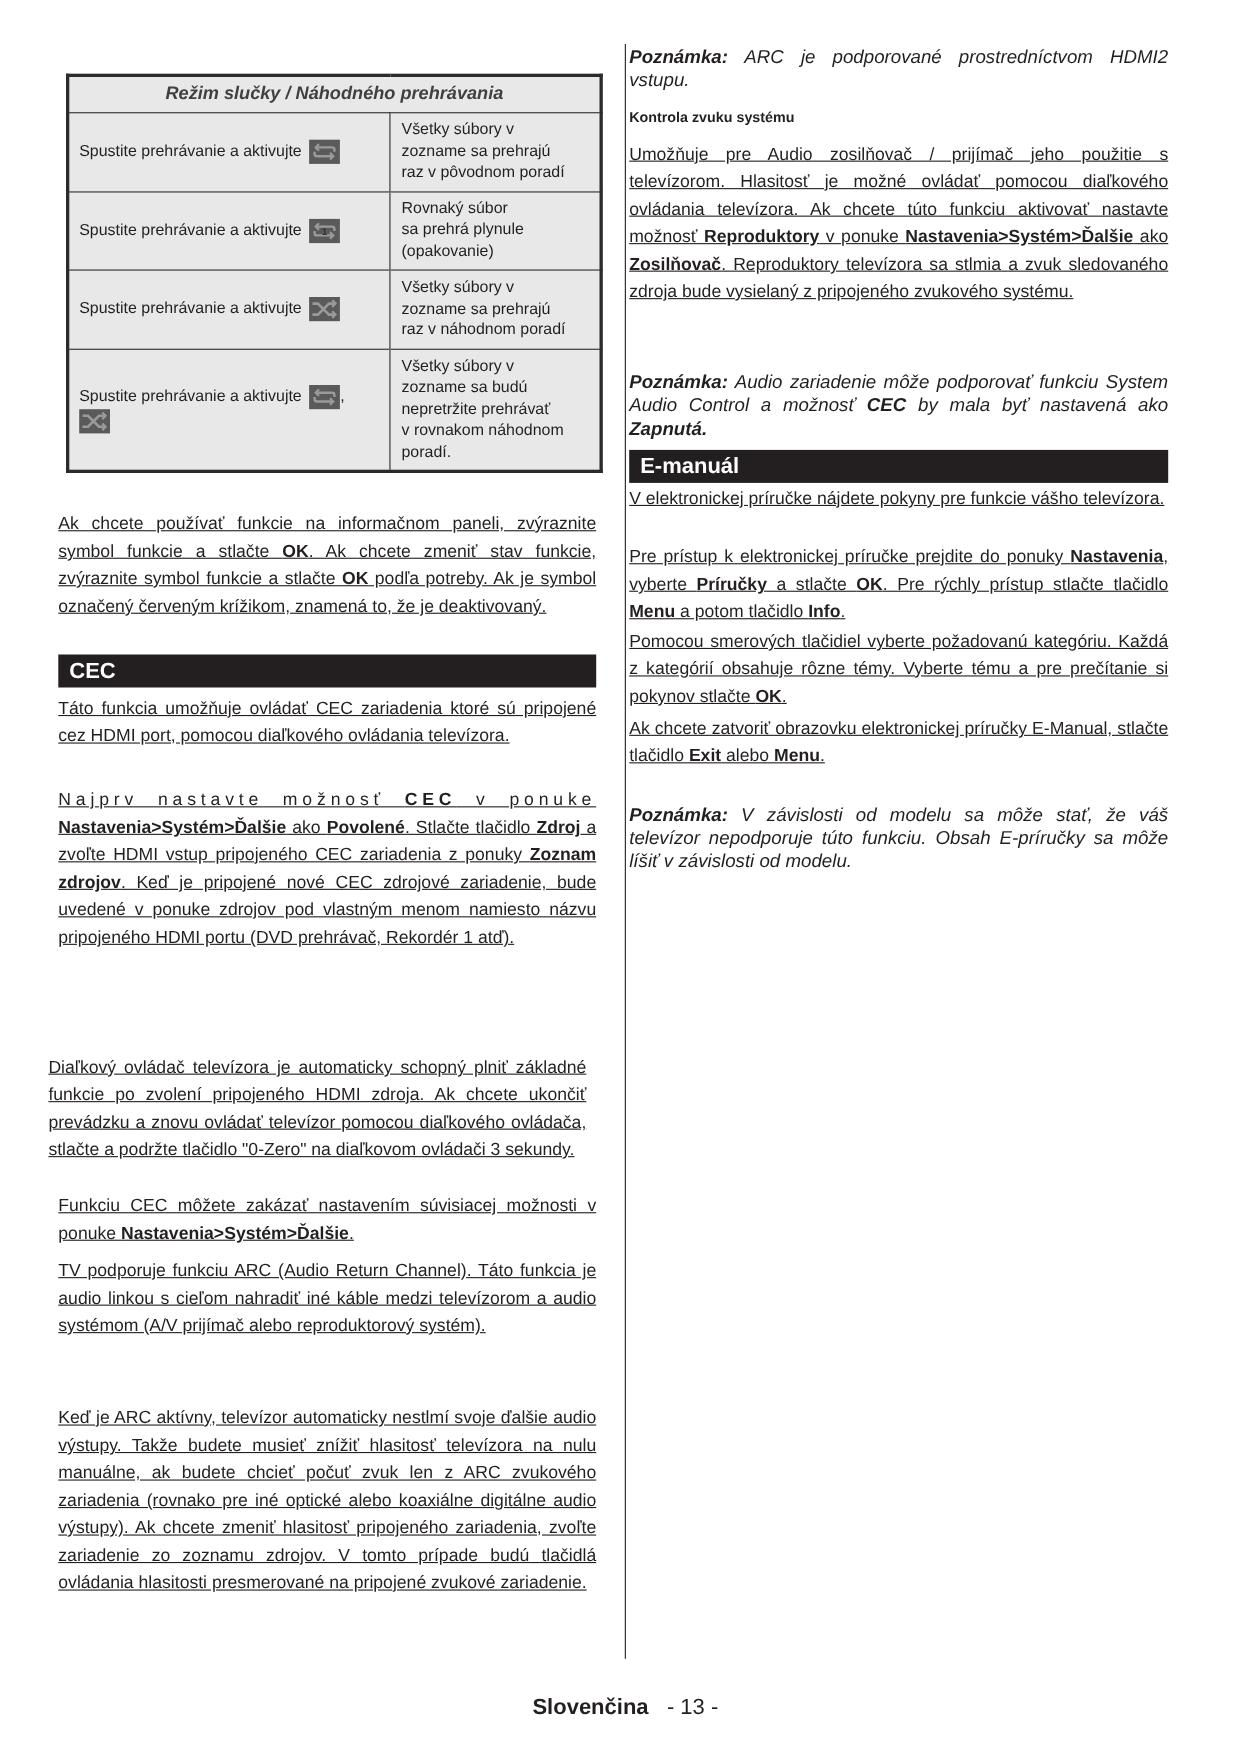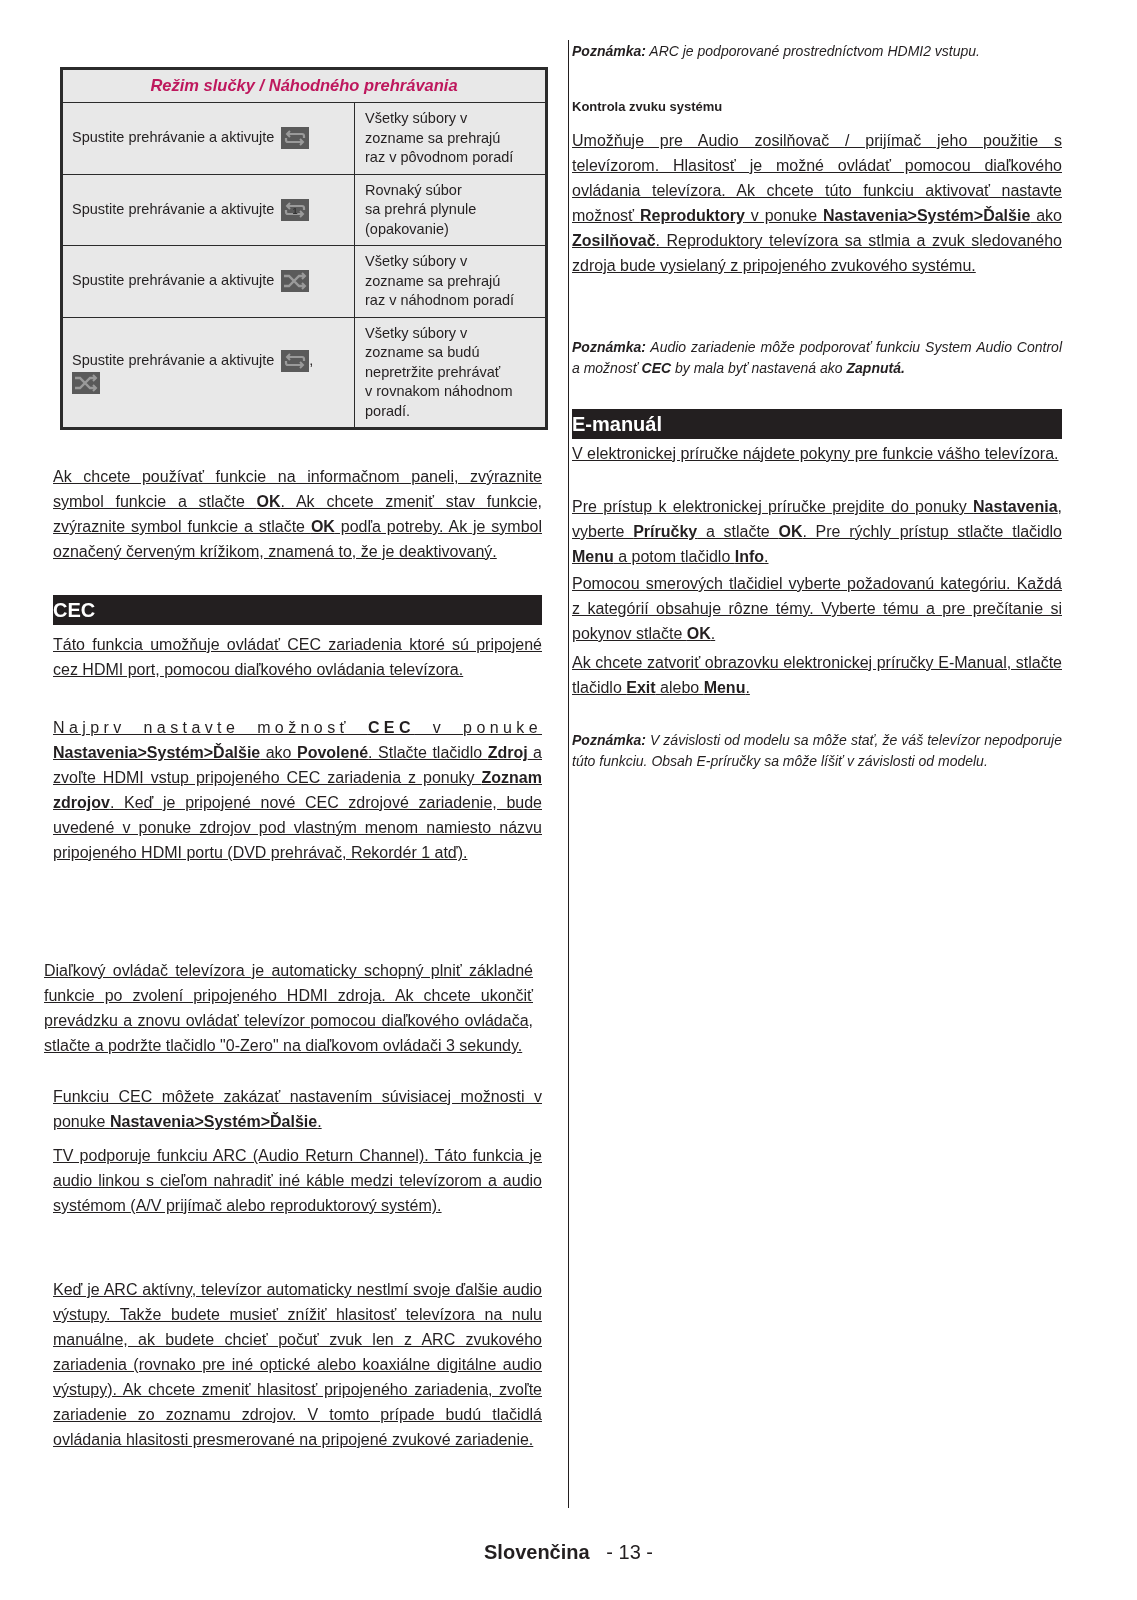--- a/index.html
+++ b/index.html
@@ -10,43 +10,43 @@
     .divider { position: absolute; left: 568px; top: 40px; width: 1px; height: 1468px; background: #231f20; }
 
     
     .mode-table {
       position: absolute; left: 60px; top: 67px; width: 488px;
       border: 3px solid #2b2b2b; border-collapse: collapse; background: #e8e8e8;
       font-size: 14.5px; line-height: 19.5px;
     }
     .mode-table th {
       font-weight: bold; font-style: italic; font-size: 16.5px; height: 32px;
-      border-bottom: 1px solid #2b2b2b; text-align: center; padding: 0; color: #be185d;
+      border-bottom: 1px solid #2b2b2b; text-align: center; padding: 0; color: #404040;
     }
     .mode-table td { border-top: 1px solid #2b2b2b; vertical-align: middle; padding: 0; }
     .mode-table td.left { width: 282px; padding-left: 9px; border-right: 1px solid #2b2b2b; }
     .mode-table td.right { padding: 6px 8px 6px 10px; }
     .mode-table tr.r1 td { height: 58px; }
     .mode-table tr.r2 td { height: 58px; }
     .mode-table tr.r3 td { height: 58px; }
     .mode-table tr.r4 td { height: 96px; }
     .ico {
       display: inline-block; width: 28px; height: 22px; background: #5a5a5a;
       vertical-align: middle; margin-left: 3px; position: relative;
     }
     .ico svg { position: absolute; left: 0; top: 0; }
 
     
     .p { position: absolute; font-size: 16px; line-height: 25px; text-align: justify; margin: 0; text-decoration: underline; }
     .p b { font-weight: bold; }
-    .note { position: absolute; font-size: 14px; line-height: 21px; font-style: italic; text-align: justify; margin: 0; }
+    .note { position: absolute; font-size: 17px; line-height: 21px; font-style: italic; text-align: justify; margin: 0; }
     .note b { font-weight: bold; }
     .heading-bar {
       position: absolute; background: #231f20; color: #ffffff; font-weight: bold;
-      font-size: 20px; height: 30px; line-height: 30px; box-sizing: border-box;
+      font-size: 20px; height: 30px; line-height: 30px; padding-left: 10px; box-sizing: border-box;
     }
     .subhead { position: absolute; font-weight: bold; font-size: 13px; line-height: 25px; margin: 0; }
     .footer {
       position: absolute; top: 1518px; left: 0; width: 1137px; text-align: center; font-size: 20px; margin-top: 23px;
     }
     .footer .lang { font-weight: bold; }
     .spaced { letter-spacing: 4.4px; }
   </style>
 </head>
 <body>

